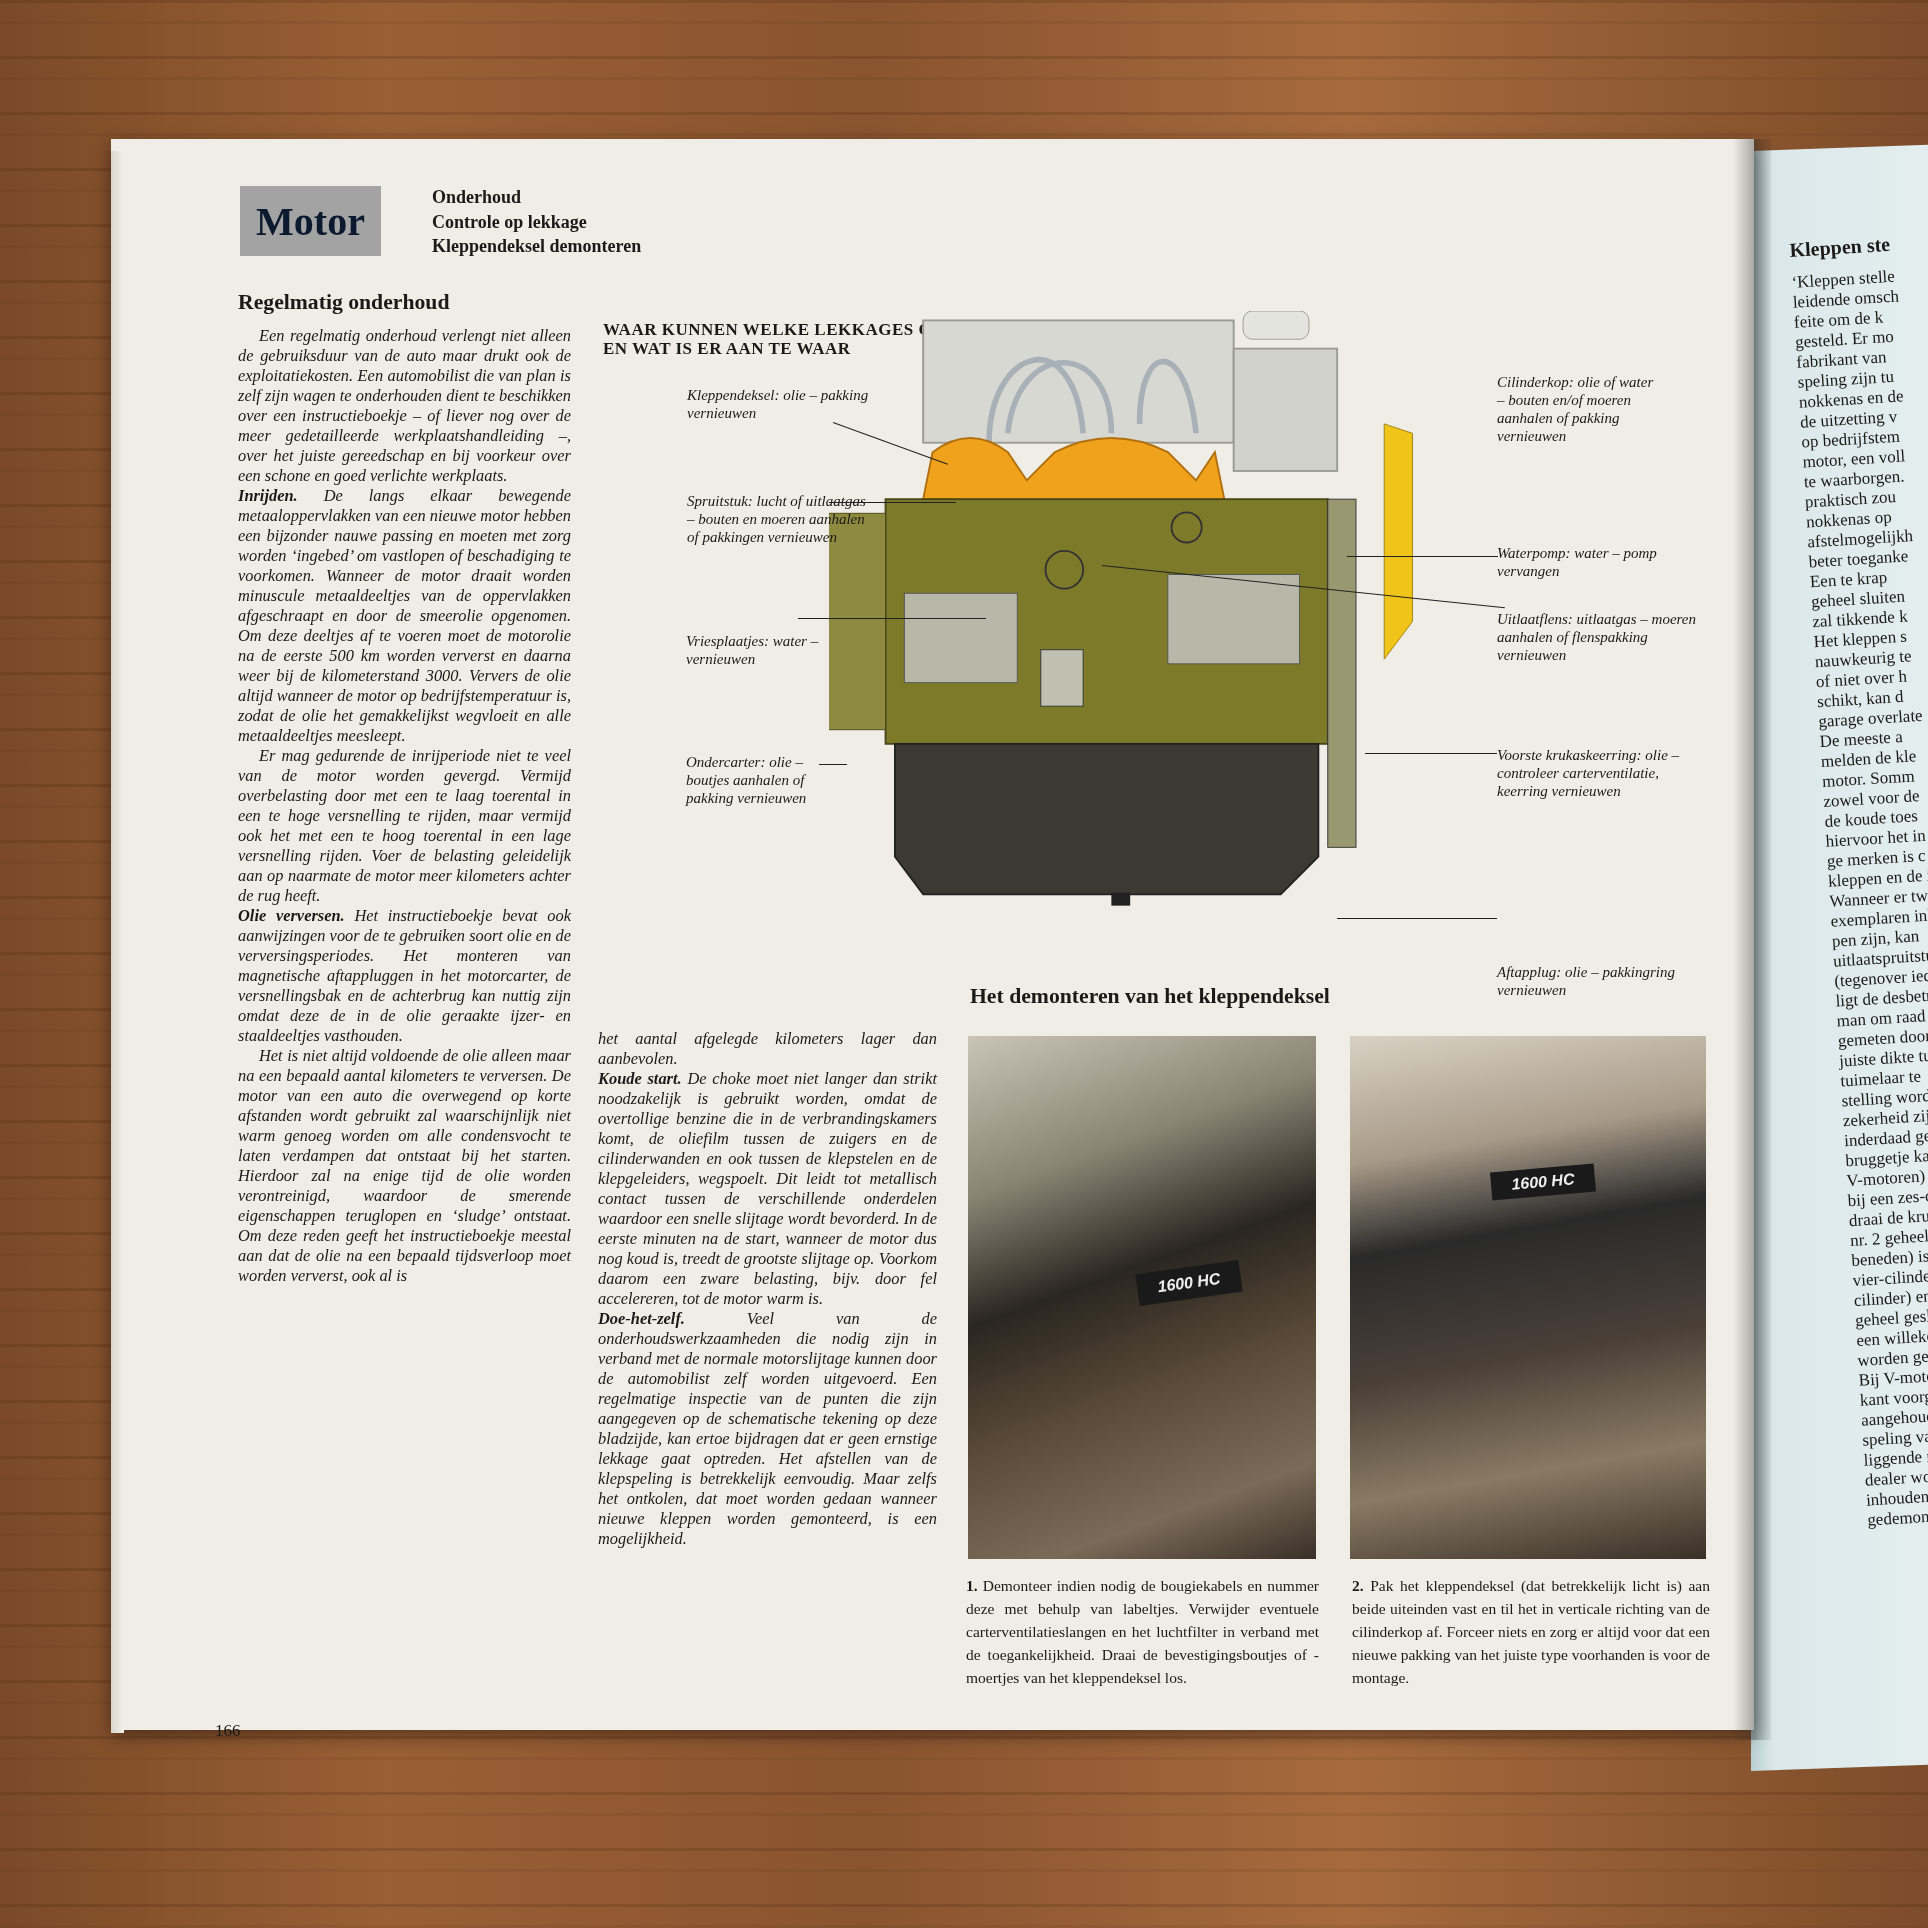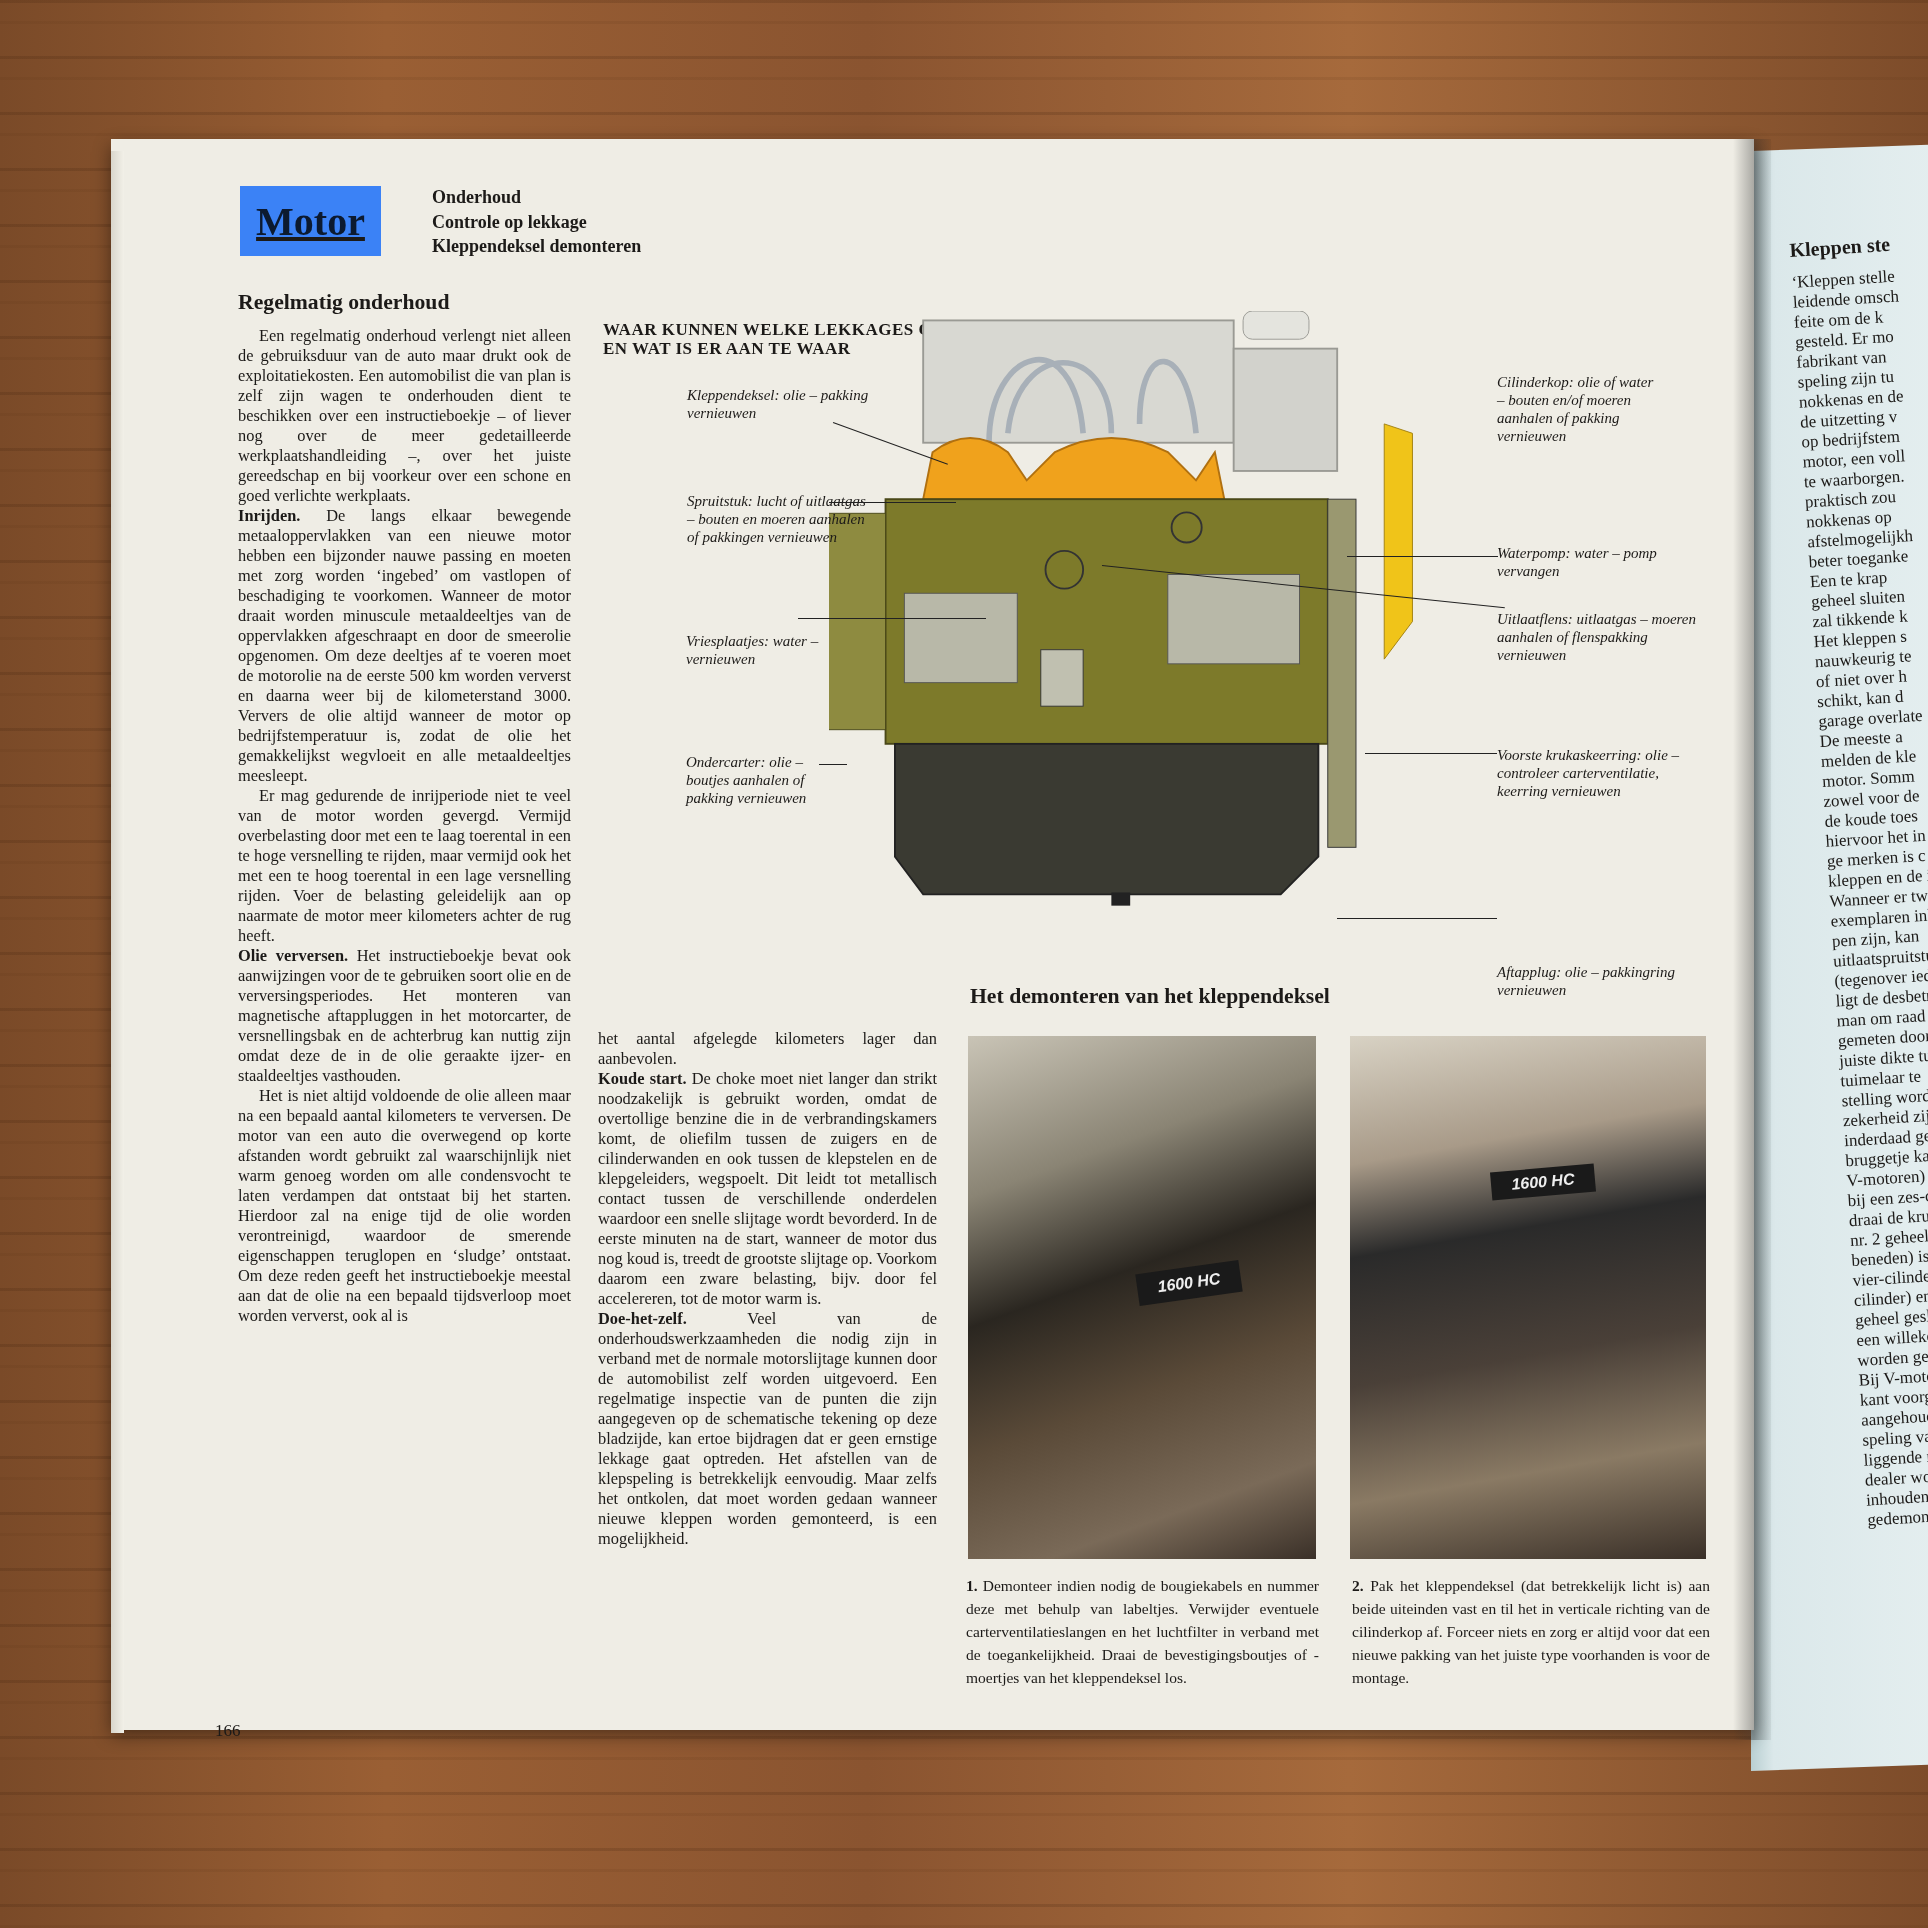--- a/index.html
+++ b/index.html
@@ -6,25 +6,25 @@
   body{width:1928px;height:1928px;position:relative;overflow:hidden;
     background:linear-gradient(90deg,#7a4a28 0%,#9a5f34 20%,#8a5430 45%,#a66a3c 70%,#7d4c2a 100%);
     font-family:"Liberation Serif","DejaVu Serif",serif;color:#1c1a18;}
   .wood-grain{position:absolute;inset:0;background:repeating-linear-gradient(180deg,rgba(60,30,10,0.18) 0 2.8px,rgba(0,0,0,0) 2.8px 21px,rgba(90,50,20,0.12) 21px 24.5px,rgba(0,0,0,0) 24.5px 56px);}
   .page-left{position:absolute;left:111px;top:139px;width:1643px;height:1591px;background:#efede5;
     box-shadow:0 5.6px 17px rgba(0,0,0,0.45);}
   .page-edge{position:absolute;left:111px;top:151px;width:13px;height:1582px;background:linear-gradient(90deg,#d9d6cc,#f2f0e8);}
   .page-right{position:absolute;left:1751px;top:151px;width:188px;height:1620px;background:linear-gradient(90deg,#b9cfd2 0%,#dbe8ea 12%,#e4eeef 100%);
     transform:skewY(-2deg);transform-origin:left top;}
   .gutter{position:absolute;left:1733px;top:139px;width:38px;height:1601px;background:linear-gradient(90deg,rgba(0,0,0,0) 0%,rgba(40,40,40,0.35) 55%,rgba(0,0,0,0.05) 100%);}
-  .motor-box{position:absolute;left:240px;top:186px;width:141px;height:70px;background:#3b82f6;
-    display:flex;align-items:center;justify-content:center;text-decoration:underline;}
+  .motor-box{position:absolute;left:240px;top:186px;width:141px;height:70px;background:#a3a3a3;
+    display:flex;align-items:center;justify-content:center;}
   .motor-box span{font-weight:bold;font-size:40px;color:#0c1a30;}
   .header-subs{position:absolute;left:392px;top:185px;font-weight:bold;font-size:18px;line-height:24.5px;margin-left:40px;}
-  .col{position:absolute;font-size:16.4px;line-height:20px;text-align:justify;}
+  .col{position:absolute;font-size:16.4px;line-height:20px;text-align:justify;font-style:italic;}
   .col p{margin:0;}
   .col p.ind{text-indent:21px;}
   .col b{font-weight:bold;}
   h2{margin:0;font-size:21.7px;font-weight:bold;}
   .section-title{position:absolute;left:238px;top:290px;}
   .diagram-title{position:absolute;left:603px;top:320px;font-weight:bold;font-size:17px;line-height:19px;letter-spacing:0.5px;}
   .callout{position:absolute;font-style:italic;font-size:15px;line-height:18px;}
   .leader{position:absolute;height:1.4px;background:#222;transform-origin:left center;}
   .engine{position:absolute;left:829px;top:311px;width:640px;height:621px;}
   .photo{position:absolute;overflow:hidden;}

